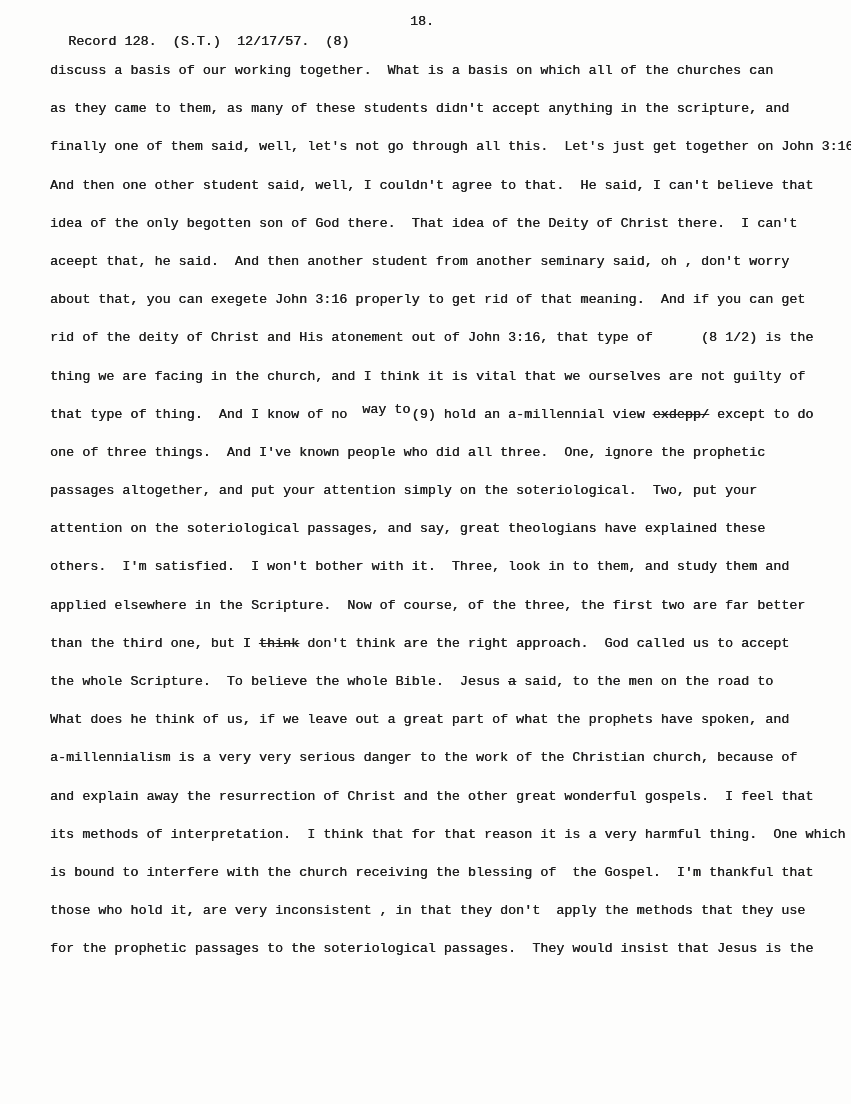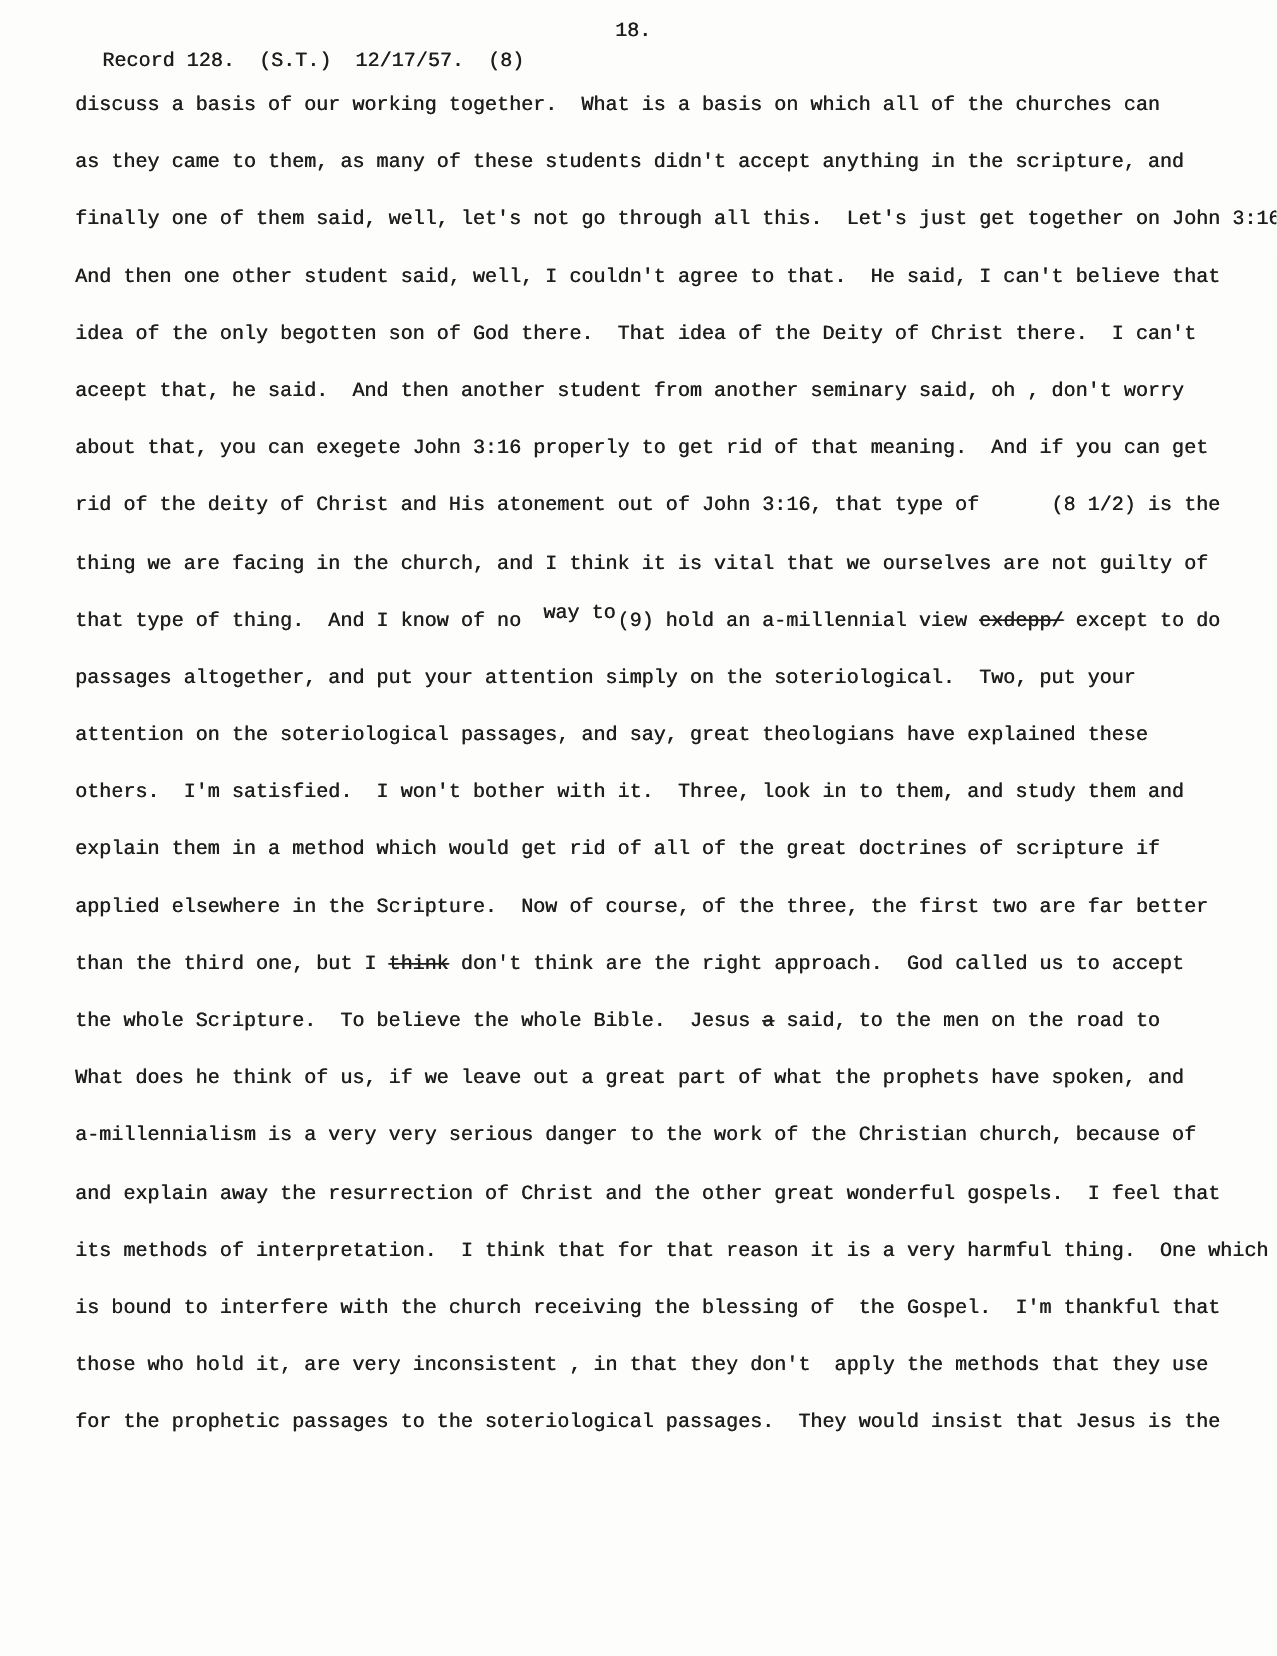--- a/index.html
+++ b/index.html
@@ -60,24 +60,24 @@
   <div class="tline">about that, you can exegete John 3:16 properly to get rid of that meaning.  And if you can get</div>
   <div class="tline">rid of the deity of Christ and His atonement out of John 3:16, that type of      (8 1/2) is the</div>
   <div class="tline">thing we are facing in the church, and I think it is vital that we ourselves are not guilty of</div>
 
   <div class="insert-line">
     <span class="insert">way to</span>
   </div>
 
   <div class="tline"><span>that type of thing.  And I know of no        (9) hold an a-millennial view </span><span class="struck">exdepp/</span><span> except to do</span></div>
 
+  <div class="tline">one of three things.  And I've known people who did all three.  One, ignore the prophetic</div>
   <div class="tline">passages altogether, and put your attention simply on the soteriological.  Two, put your</div>
   <div class="tline">attention on the soteriological passages, and say, great theologians have explained these</div>
   <div class="tline">others.  I'm satisfied.  I won't bother with it.  Three, look in to them, and study them and</div>
-  <div class="tline">explain them in a method which would get rid of all of the great doctrines of scripture if</div>
   <div class="tline">applied elsewhere in the Scripture.  Now of course, of the three, the first two are far better</div>
 
   <div class="tline"><span>than the third one, but I </span><span class="struck">think</span><span> don't think are the right approach.  God called us to accept</span></div>
 
   <div class="tline"><span>the whole Scripture.  To believe the whole Bible.  Jesus </span><span class="struck">a</span><span> said, to the men on the road to</span></div>
 
 
   <div class="tline">What does he think of us, if we leave out a great part of what the prophets have spoken, and</div>
   <div class="tline">a-millennialism is a very very serious danger to the work of the Christian church, because of</div>
   <div class="tline">and explain away the resurrection of Christ and the other great wonderful gospels.  I feel that</div>

